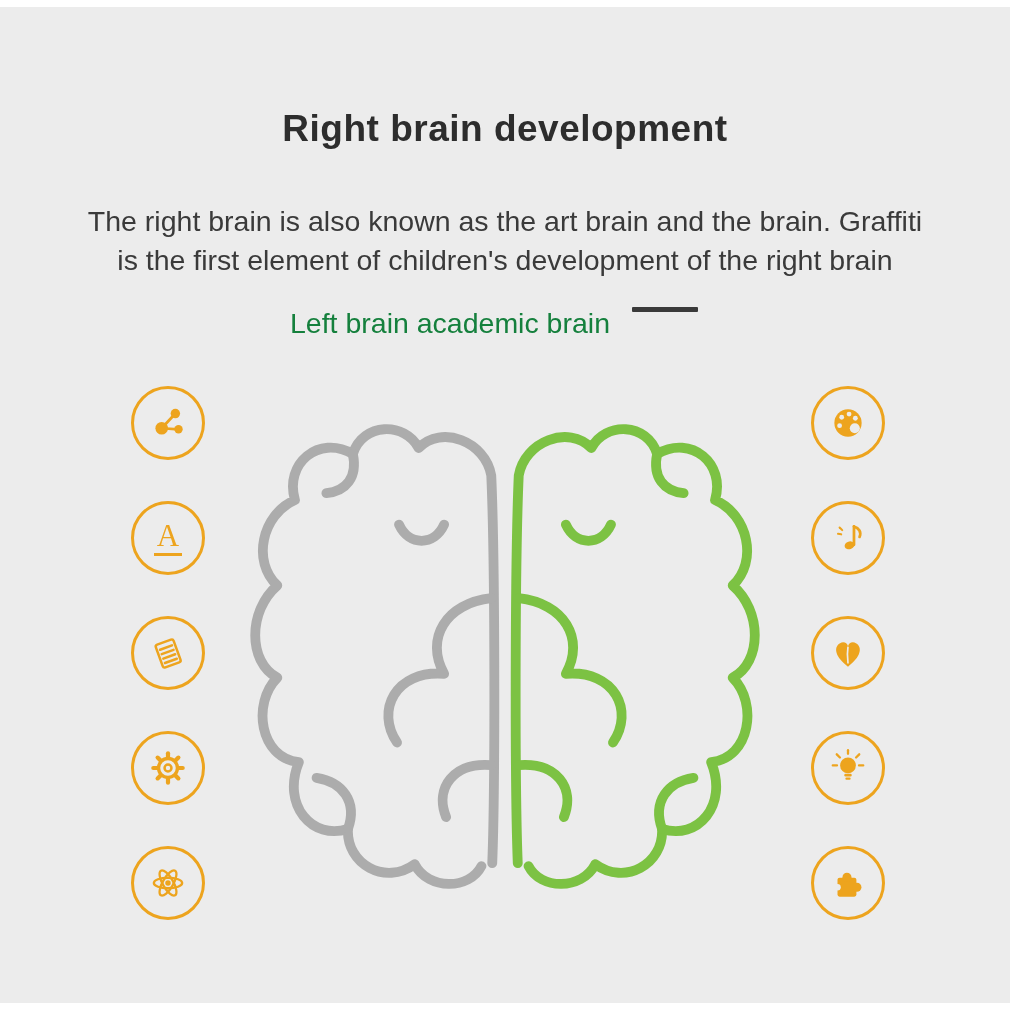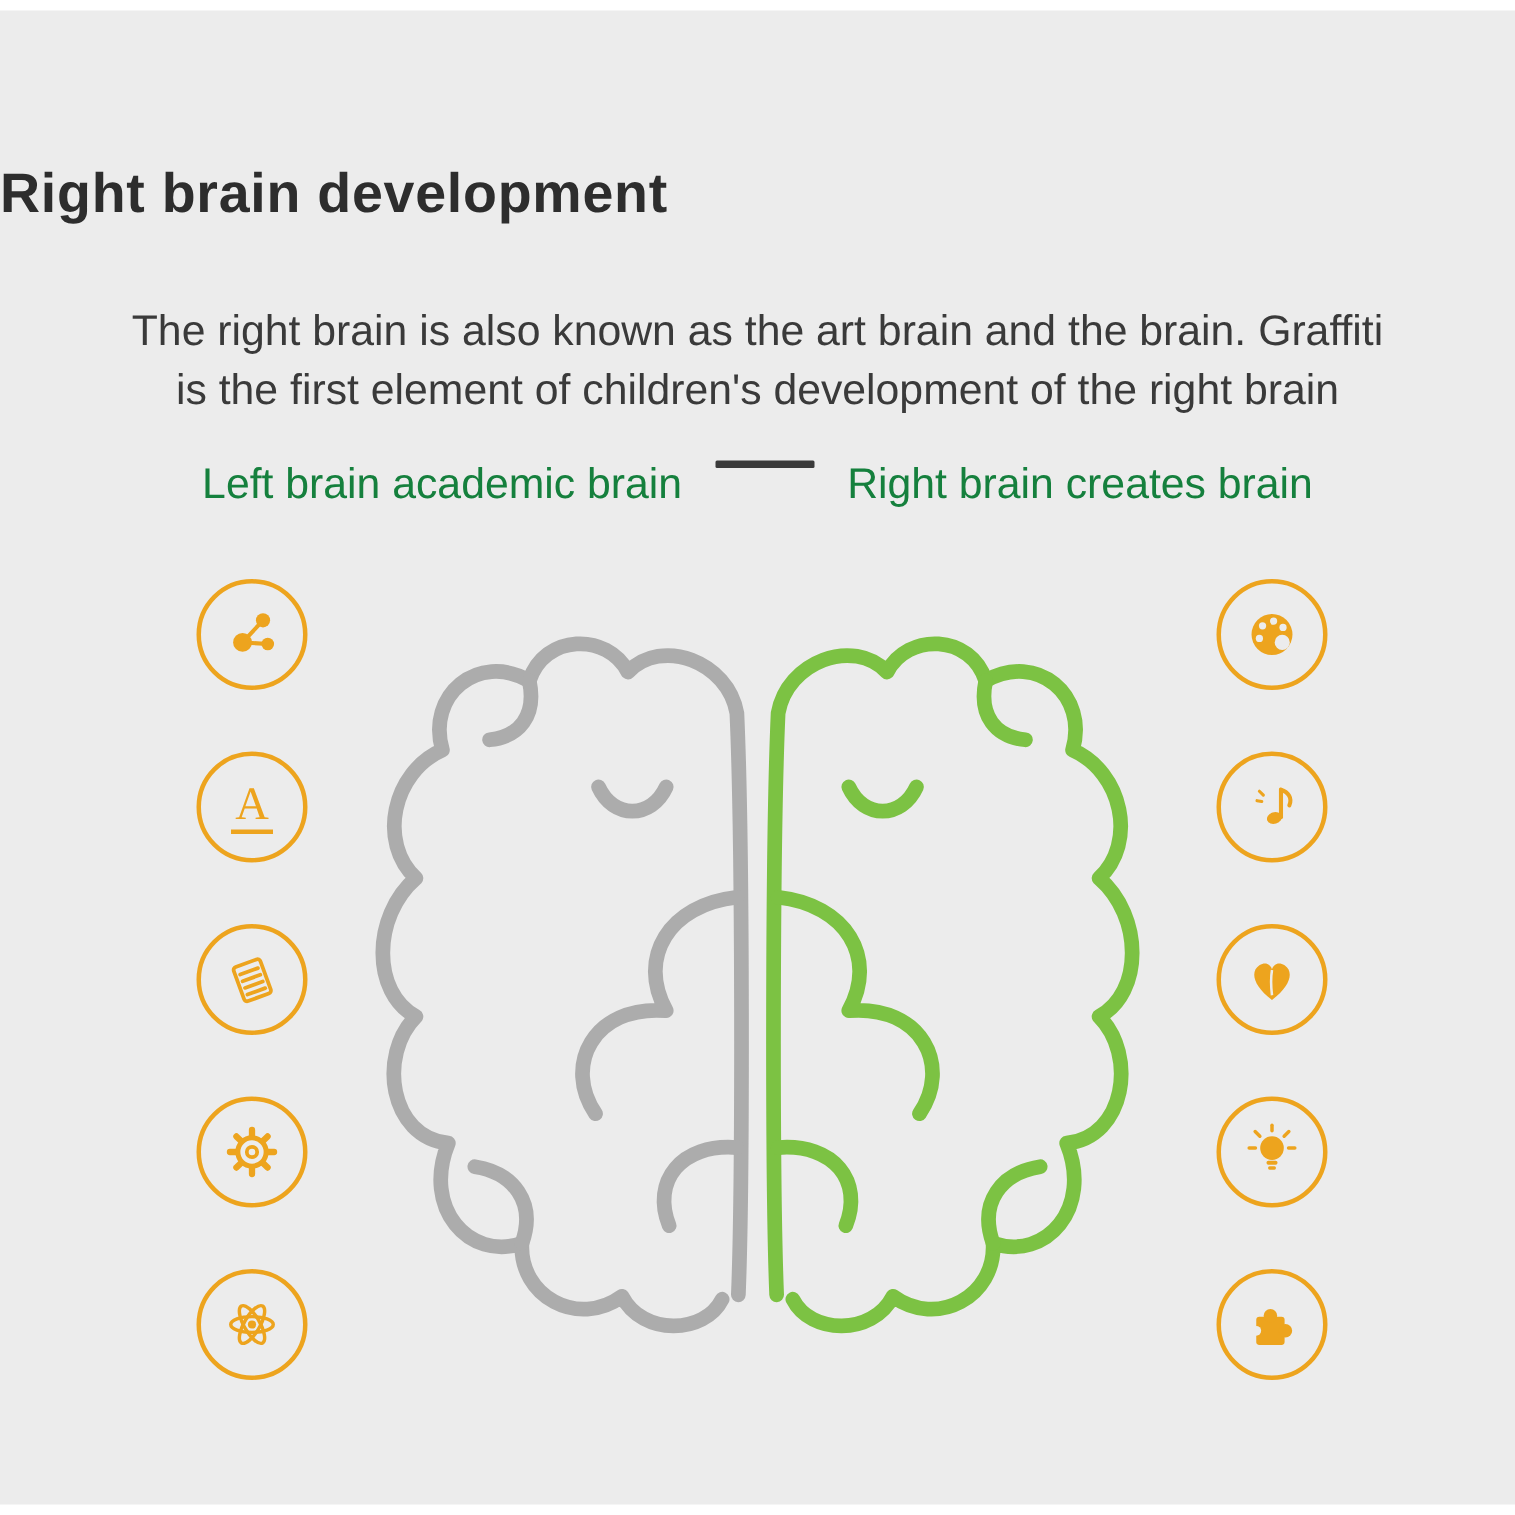--- a/index.html
+++ b/index.html
@@ -13,20 +13,21 @@
   .canvas {
     position: absolute;
     left: 0; top: 7px;
     width: 1010px; height: 996px;
     background: #ececec;
   }
   .title {
     position: absolute;
     top: 76px; left: 0;
     width: 100%;
+    text-align: center;
     font-size: 37px;
     font-weight: 700;
     color: #2d2d2d;
     letter-spacing: 0.5px;
   }
   .desc {
     position: absolute;
     top: 166px; left: 85px;
     width: 840px;
     text-align: center;
@@ -87,21 +88,20 @@
 
 <div class="canvas">
 
   <h1 class="title">Right brain development</h1>
 
   <p class="desc">The right brain is also known as the art brain and the brain. Graffiti is the first element of children's development of the right brain</p>
 
   <div class="labels-row">
     <span>Left brain academic brain</span>
     <span class="dash"></span>
-    <span>Right brain creates brain</span>
   </div>
 
   <div class="icon-col left">
 
     <div class="icon-circle" aria-label="molecule-icon">
       <svg width="42" height="42" viewBox="0 0 40 40">
         <g stroke="#eda41e" stroke-width="2.6" stroke-linecap="round">
           <line x1="14" y1="25" x2="27" y2="11"></line>
           <line x1="14" y1="25" x2="30" y2="26"></line>
         </g>

